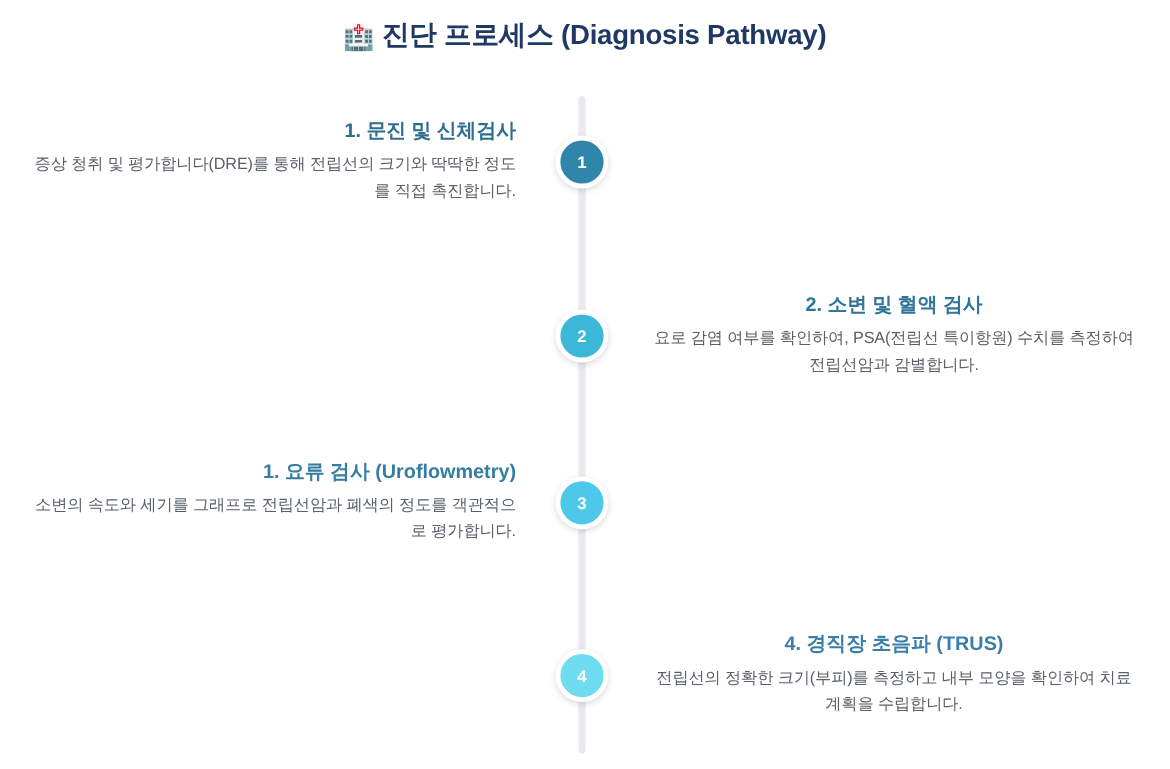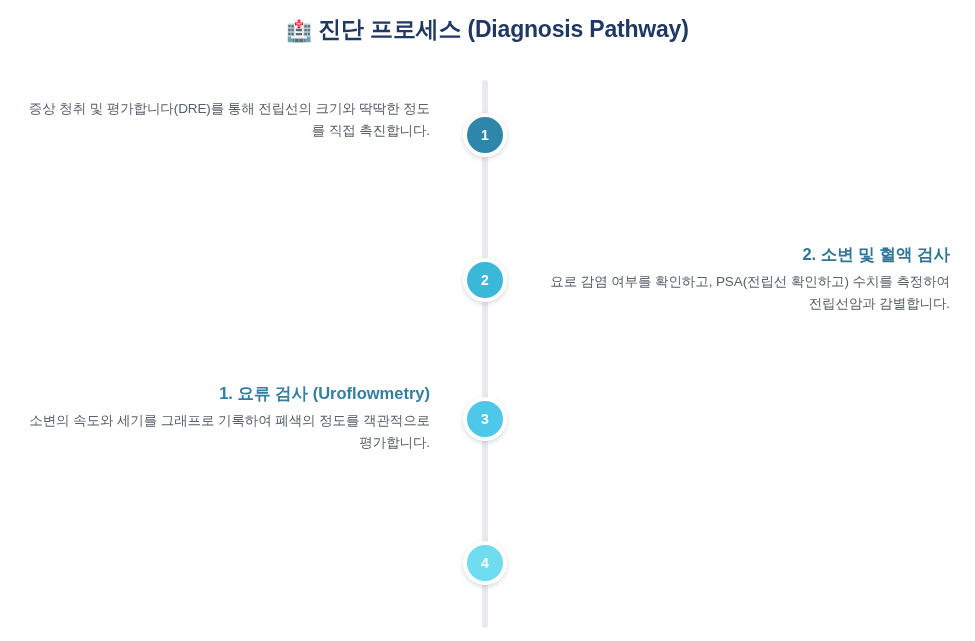--- a/index.html
+++ b/index.html
@@ -100,21 +100,21 @@
     position: absolute;
     top: 0;
     width: 410px;
   }
   .content.side-left {
     left: 20px;
     text-align: right;
   }
   .content.side-right {
     left: 540px;
-    text-align: right;
+    text-align: center;
   }
 
   .step-title {
     font-size: 16.5px;
     font-weight: bold;
     line-height: 1.35;
     margin-bottom: 6px;
     white-space: nowrap;
   }
   .content.side-left .step-title { margin-right: 0; }
@@ -135,38 +135,43 @@
     <span class="title-emoji">🏥</span><span class="title-text">진단 프로세스 (Diagnosis Pathway)</span>
   </div>
 
   <div class="timeline">
 
     <div class="spine" style="background: rgb(233, 234, 238);"></div>
 
     <div class="step step-1">
       <div class="marker" style="background: rgb(46, 134, 171); border-color: rgb(255, 255, 255);">1</div>
       <div class="content side-left">
+        <div class="step-title" style="color: rgb(46, 110, 142);">1. 문진 및 신체검사</div>
         <div class="step-desc" style="color: rgb(88, 96, 106);">증상 청취 및 평가합니다(DRE)를 통해 전립선의 크기와 딱딱한 정도를 직접 촉진합니다.</div>
       </div>
     </div>
 
     <div class="step step-2">
       <div class="marker" style="background: rgb(59, 184, 216); border-color: rgb(255, 255, 255);">2</div>
       <div class="content side-right">
         <div class="step-title" style="color: rgb(47, 118, 152);">2. 소변 및 혈액 검사</div>
-        <div class="step-desc" style="color: rgb(88, 96, 106);">요로 감염 여부를 확인하고, PSA(전립선 확인하고) 수치를 측정하여 전립선암과 감별합니다.</div>
+        <div class="step-desc" style="color: rgb(88, 96, 106);">요로 감염 여부를 확인하여, PSA(전립선 특이항원) 수치를 측정하여 전립선암과 감별합니다.</div>
       </div>
     </div>
 
     <div class="step step-3">
       <div class="marker" style="background: rgb(77, 200, 232); border-color: rgb(255, 255, 255);">3</div>
       <div class="content side-left">
         <div class="step-title" style="color: rgb(53, 126, 162);">1. 요류 검사 (Uroflowmetry)</div>
-        <div class="step-desc" style="color: rgb(88, 96, 106);">소변의 속도와 세기를 그래프로 기록하여 폐색의 정도를 객관적으로 평가합니다.</div>
+        <div class="step-desc" style="color: rgb(88, 96, 106);">소변의 속도와 세기를 그래프로 전립선암과 폐색의 정도를 객관적으로 평가합니다.</div>
       </div>
     </div>
 
     <div class="step step-4">
       <div class="marker" style="background: rgb(111, 220, 240); border-color: rgb(255, 255, 255);">4</div>
+      <div class="content side-right">
+        <div class="step-title" style="color: rgb(58, 127, 168);">4. 경직장 초음파 (TRUS)</div>
+        <div class="step-desc" style="color: rgb(88, 96, 106);">전립선의 정확한 크기(부피)를 측정하고 내부 모양을 확인하여 치료 계획을 수립합니다.</div>
+      </div>
     </div>
 
   </div>
 </div>
 
 </body></html>

